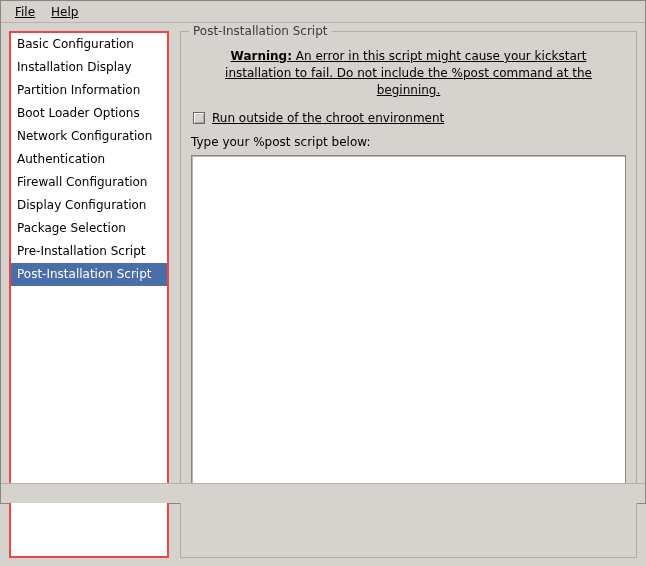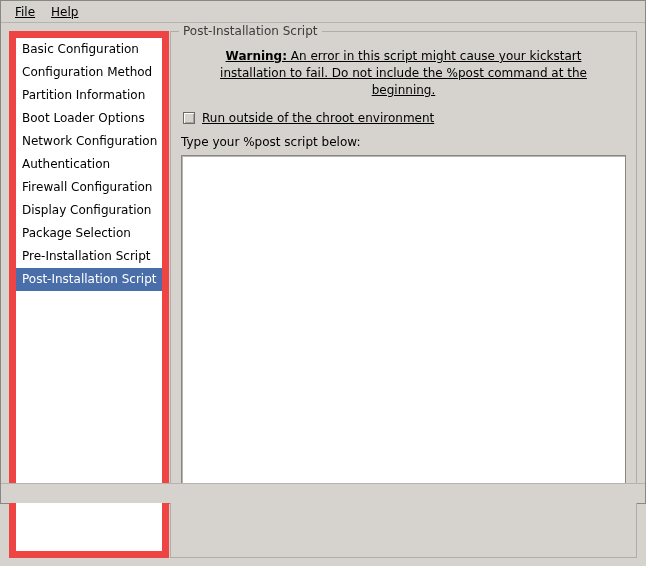--- a/index.html
+++ b/index.html
@@ -45,23 +45,23 @@
   
   .content {
     display: flex;
     padding: 8px 8px 8px 8px;
     box-sizing: border-box;
     height: 543px;
   }
   .sidebar {
     width: 160px;
     background: #ffffff;
-    border: 7px solid #ef4444;
-    box-sizing: border-box;
-    margin-right: 1px;
+    border: 2px solid #ef4444;
+    box-sizing: border-box;
+    margin-right: 11px;
     overflow: hidden;
   }
   .side-item {
     padding: 3px 6px 4px 6px;
     font-size: 12px;
     line-height: 16px;
     color: #000;
     white-space: nowrap;
     cursor: default;
   }
@@ -173,21 +173,21 @@
 
   <div class="menubar">
     <div class="menu-item"><span class="ul">File</span></div>
     <div class="menu-item"><span class="ul">Help</span></div>
   </div>
 
   <div class="content">
 
     <div class="sidebar">
       <div class="side-item">Basic Configuration</div>
-      <div class="side-item">Configuration Method</div>
+      <div class="side-item">Installation Display</div>
       <div class="side-item">Partition Information</div>
       <div class="side-item">Boot Loader Options</div>
       <div class="side-item">Network Configuration</div>
       <div class="side-item">Authentication</div>
       <div class="side-item">Firewall Configuration</div>
       <div class="side-item">Display Configuration</div>
       <div class="side-item">Package Selection</div>
       <div class="side-item">Pre-Installation Script</div>
       <div class="side-item selected">Post-Installation Script</div>
     </div>

